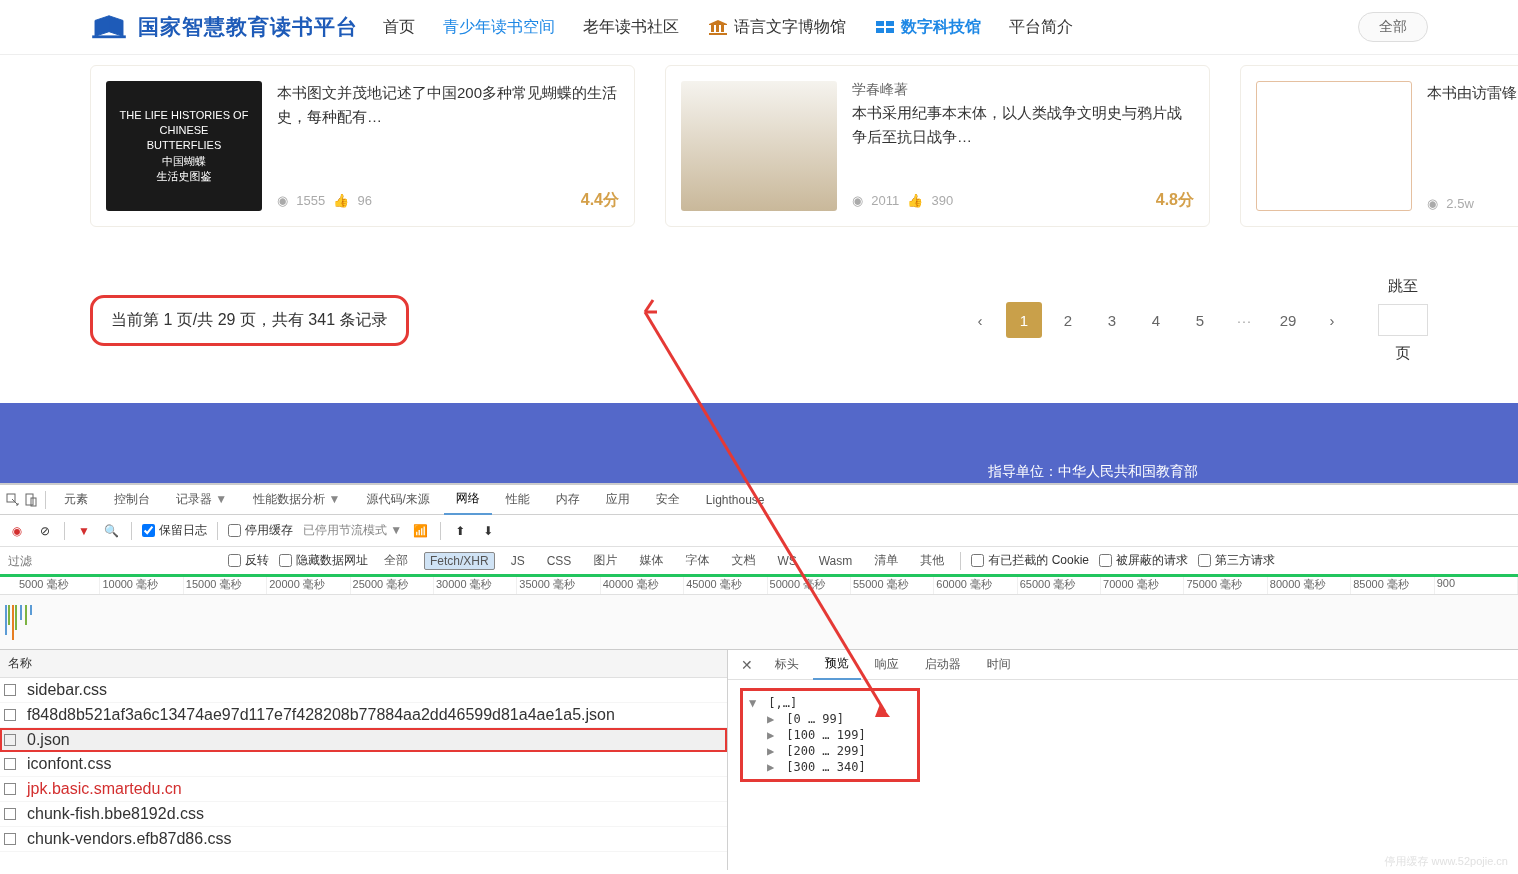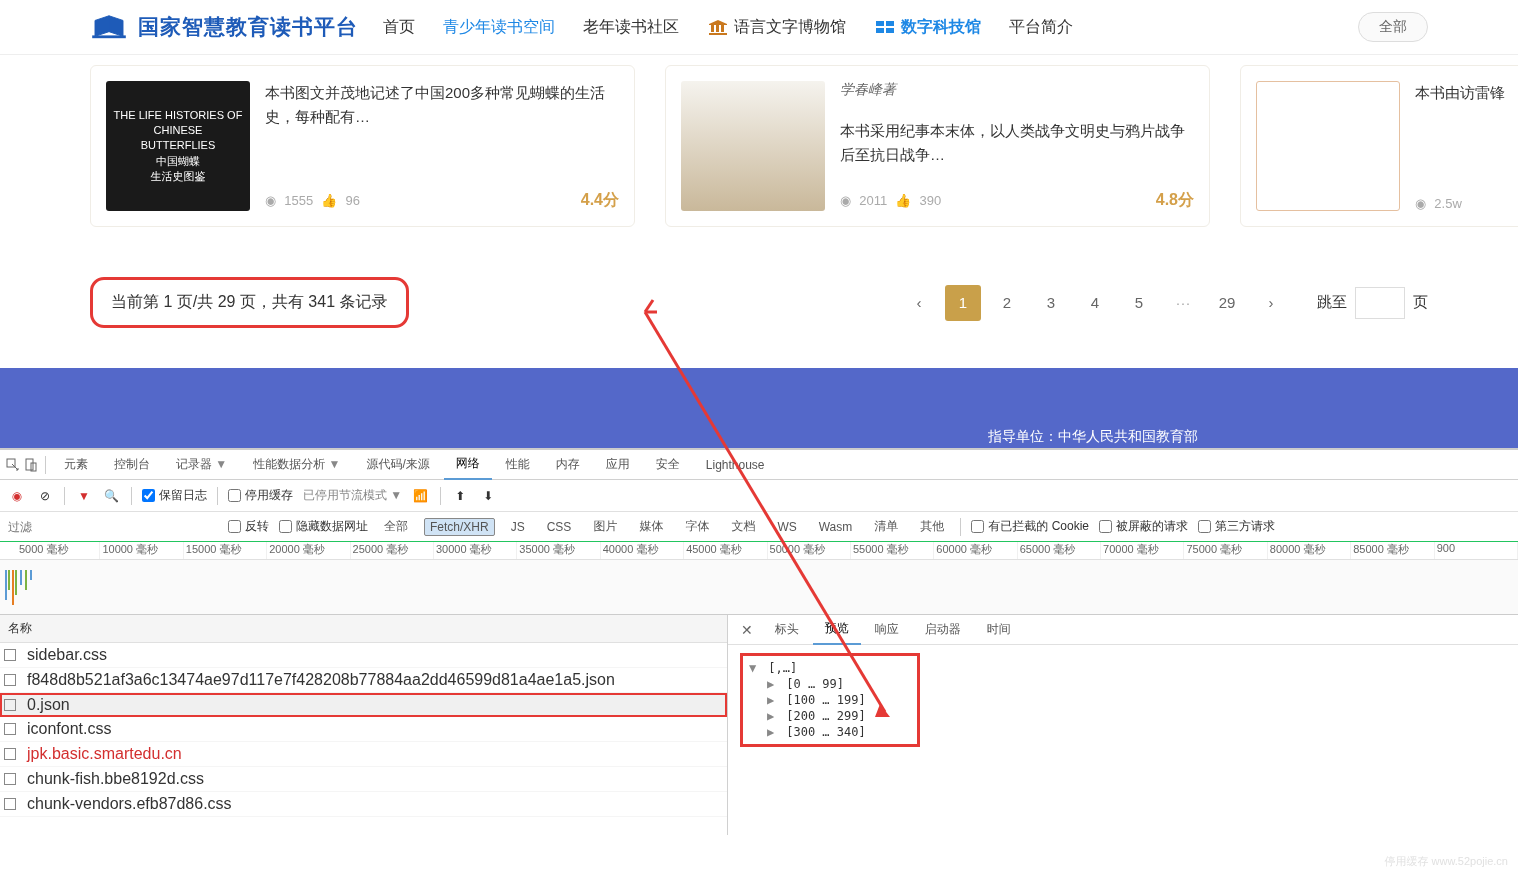--- a/index.html
+++ b/index.html
@@ -14,57 +14,57 @@
 .nav-item { color: #333; cursor: pointer; display: flex; align-items: center; gap: 5px; }
 .nav-item.active { color: #1e88e5; }
 .nav-item.special { color: #1e88e5; font-weight: bold; }
 .nav-icon { width: 22px; height: 16px; }
 .filter-btn { margin-left: auto; padding: 5px 20px; border-radius: 15px; border: 1px solid #ddd; background: #fafafa; font-size: 14px; color: #666; }
 
 
 .cards { display: flex; gap: 30px; padding: 10px 90px 20px; overflow: hidden; }
 .card { flex: 0 0 545px; background: #fff; border: 1px solid #f0ede6; border-radius: 6px; display: flex; padding: 15px; gap: 15px; position: relative; }
 .card:nth-child(3) { flex: 0 0 400px; }
-.book-cover { width: 144px; height: 130px; background: #1a1a1a; border-radius: 3px; display: flex; align-items: center; justify-content: center; color: #fff; flex-shrink: 0; }
+.book-cover { width: 156px; height: 130px; background: #1a1a1a; border-radius: 3px; display: flex; align-items: center; justify-content: center; color: #fff; flex-shrink: 0; }
 .cover-text { font-size: 11px; text-align: center; line-height: 1.4; }
 .cover2 { background: linear-gradient(#f5f3ee, #c9b89a); }
 .cover3 { background: #fff; border: 1px solid #e5c0a0; }
 .card-body { flex: 1; display: flex; flex-direction: column; }
-.card-title { font-size: 14px; color: #666; margin-bottom: 20px; font-style: italic; }
+.card-title { font-size: 14px; color: #666; margin-bottom: 2px; }
 .card-desc { font-size: 15px; color: #333; line-height: 1.6; flex: 1; }
 .card-stats { display: flex; align-items: center; gap: 8px; font-size: 13px; color: #aaa; margin-top: 10px; }
 .card-rating { margin-left: auto; color: #d4a04a; font-size: 16px; font-weight: bold; }
 
 
 .pagination-row { display: flex; align-items: center; padding: 30px 90px 40px; gap: 50px; }
 .page-info-box { border: 3px solid #e53935; padding: 12px 18px; font-size: 16px; color: #333; border-radius: 14px; }
 .pg-controls { display: flex; align-items: center; gap: 8px; margin-left: auto; }
 .pg-btn { width: 36px; height: 36px; display: flex; align-items: center; justify-content: center; font-size: 15px; color: #666; cursor: pointer; border-radius: 3px; }
 .pg-btn.active { background: #c9a04a; color: #fff; }
 .pg-ellipsis { color: #aaa; }
-.pg-jump { display: flex; align-items: center; gap: 8px; font-size: 15px; color: #333; margin-left: 20px; }
+.pg-jump { display: flex; align-items: center; gap: 8px; font-size: 15px; color: #333; margin-left: 20px; flex-direction: column; }
 .pg-jump input { width: 50px; height: 32px; border: 1px solid #ddd; text-align: center; font-size: 14px; }
 
 
 .footer-banner { background: #5468c9; color: #fff; padding: 35px 0 10px; text-align: right; font-size: 14px; position: relative; height: 80px; }
 .footer-text { position: absolute; right: 320px; bottom: 2px; }
 
 
 .devtools { border-top: 2px solid #ccc; background: #fff; font-family: Arial, sans-serif; font-size: 12px; }
 .dt-tabs { display: flex; align-items: center; height: 30px; border-bottom: 1px solid #d0d0d0; padding: 0 5px; gap: 2px; }
 .dt-tab { padding: 6px 12px; color: #555; cursor: pointer; font-size: 12px; }
 .dt-tab.active { border-bottom: 2px solid #5b9bd5; color: #000; }
 .dt-icon { width: 16px; height: 16px; display: flex; align-items: center; justify-content: center; color: #666; cursor: pointer; }
 
 .dt-toolbar { display: flex; align-items: center; height: 32px; border-bottom: 1px solid #e0e0e0; padding: 0 8px; gap: 10px; }
 .dt-tb-icon { width: 18px; height: 18px; display: flex; align-items: center; justify-content: center; cursor: pointer; }
 .dt-checkbox { display: flex; align-items: center; gap: 4px; font-size: 12px; }
 .dt-info { color: #888; font-size: 12px; }
 
-.dt-filter-row { display: flex; align-items: center; height: 30px; border-bottom: 1px solid #22c55e; padding: 0 8px; gap: 10px; font-size: 12px; }
+.dt-filter-row { display: flex; align-items: center; height: 30px; border-bottom: 3px solid #22c55e; padding: 0 8px; gap: 10px; font-size: 12px; }
 .dt-filter-input { border: none; outline: none; width: 60px; font-size: 12px; }
 .dt-type-btn { padding: 2px 6px; color: #555; cursor: pointer; }
 .dt-type-btn.active { background: #d0e3f5; border-radius: 8px; }
 
 .dt-timeline-header { display: flex; border-bottom: 1px solid #e0e0e0; font-size: 11px; color: #666; height: 18px; padding-left: 17px; }
 .dt-time-cell { flex: 1; padding: 0 2px; white-space: nowrap; border-right: 1px solid #f0f0f0; }
 .dt-timeline-chart { height: 55px; border-bottom: 1px solid #ccc; position: relative; background: #fafafa; }
 .dt-bar { position: absolute; top: 10px; width: 2px; background: #7cb342; }
 
 .dt-main { display: flex; height: 220px; }

